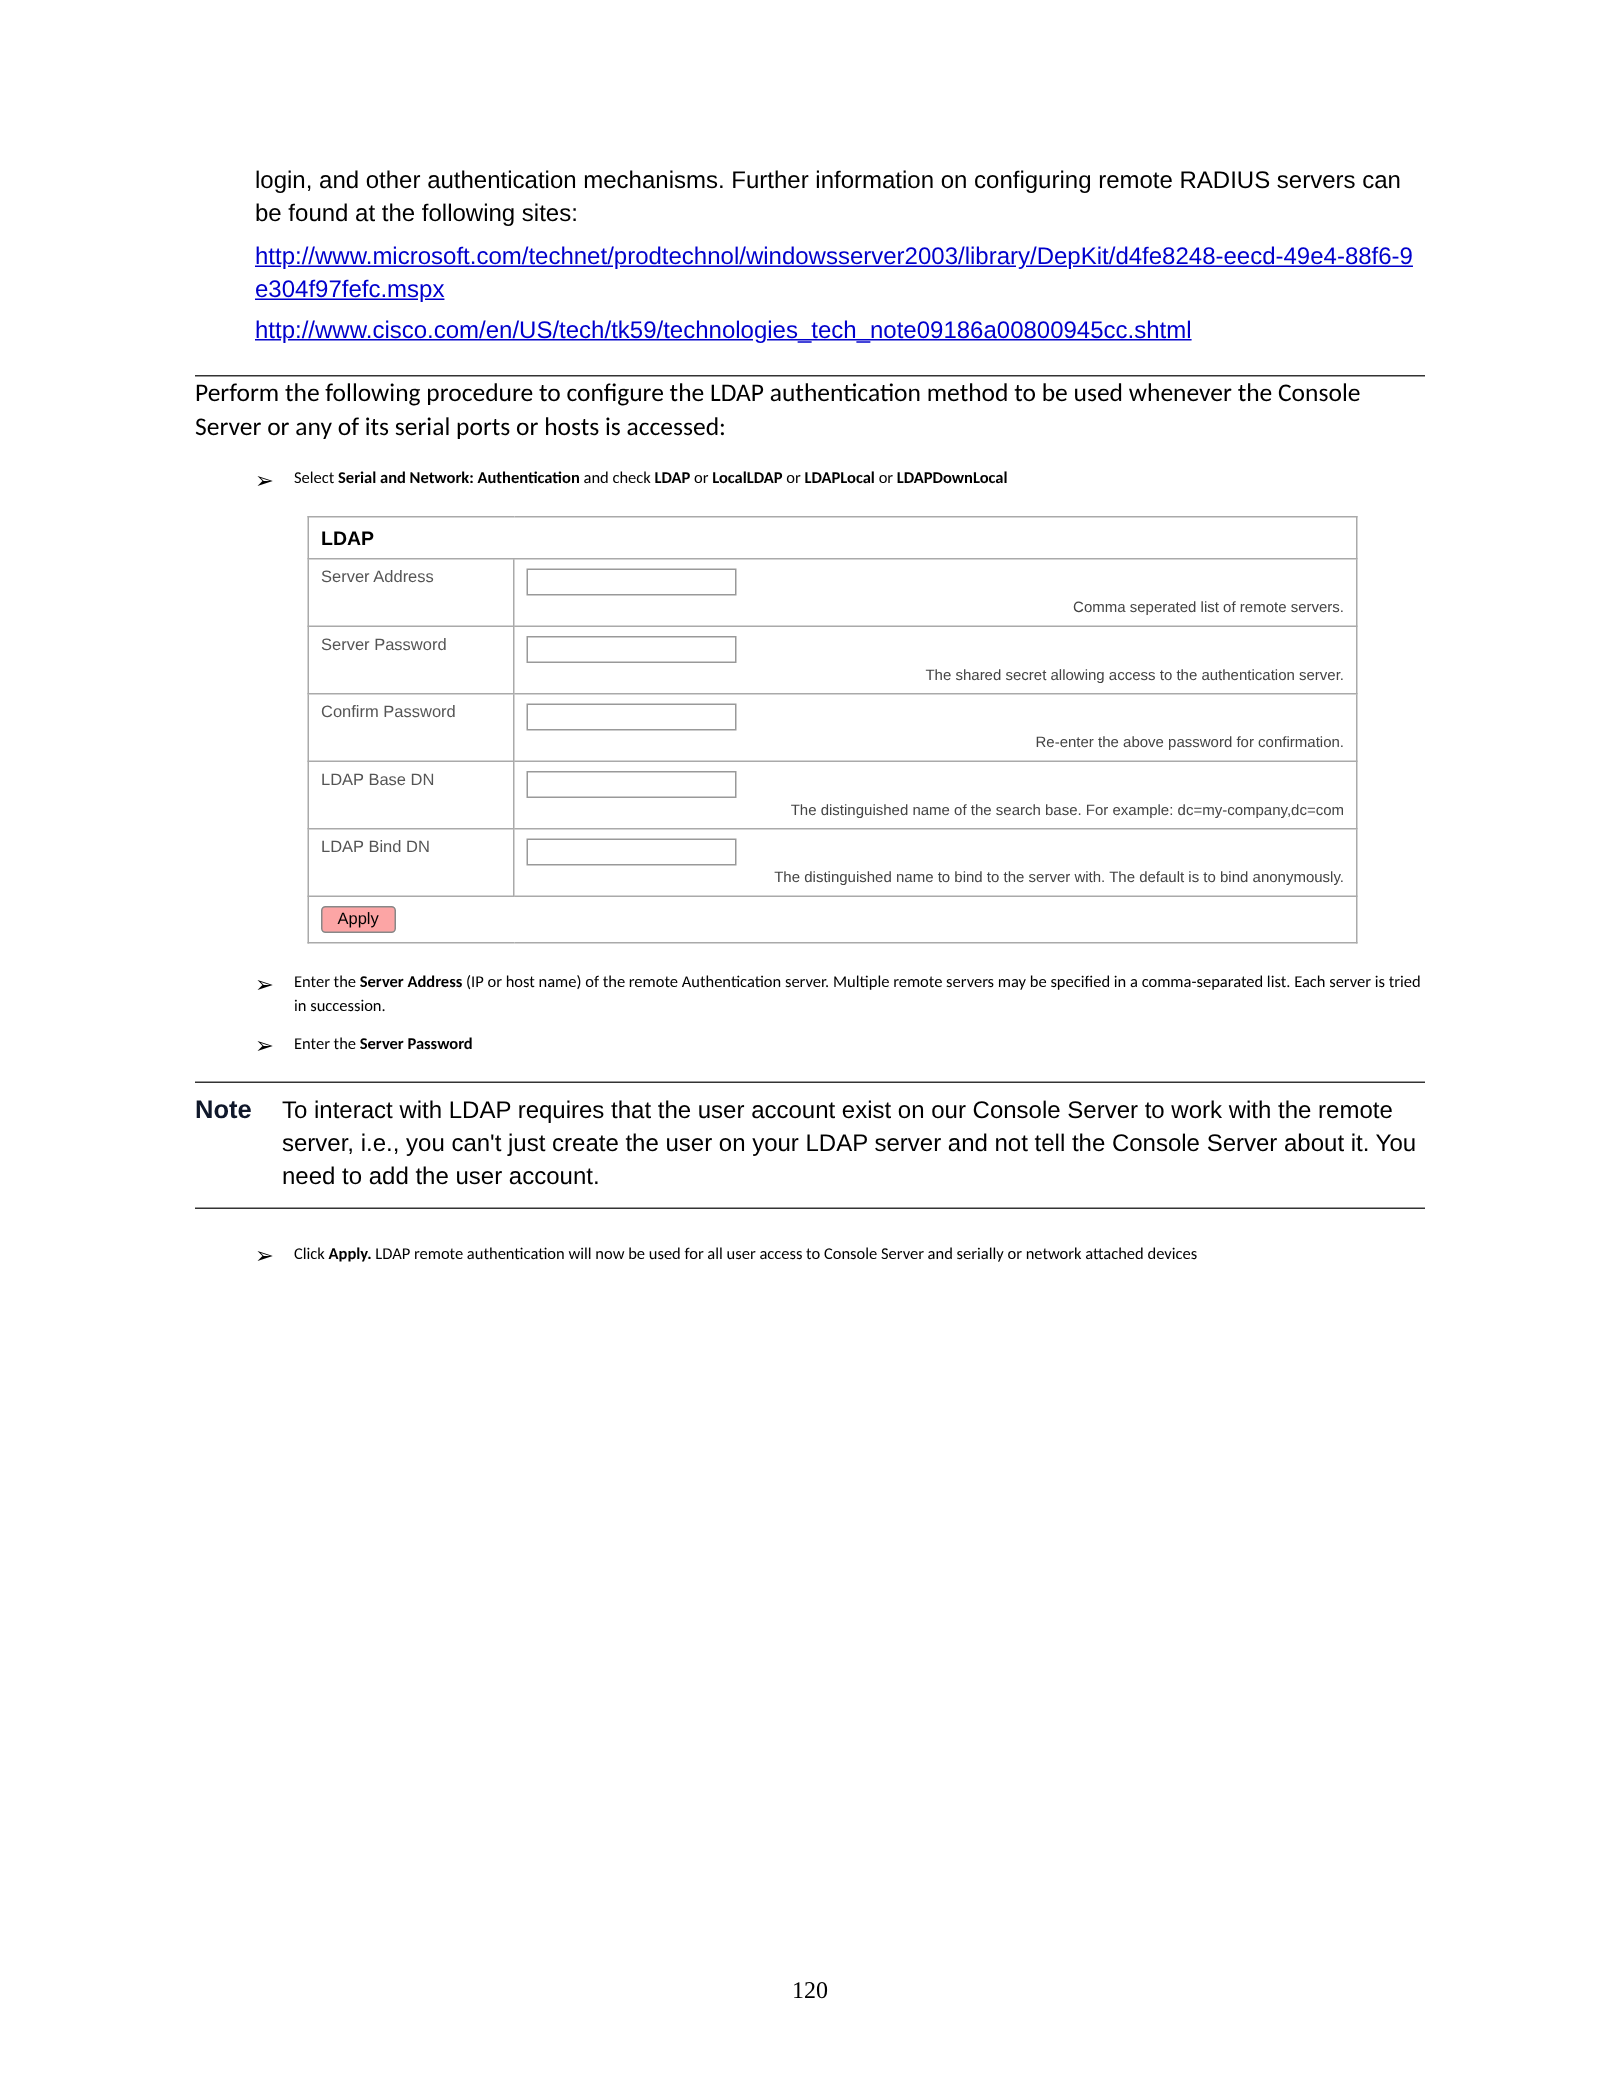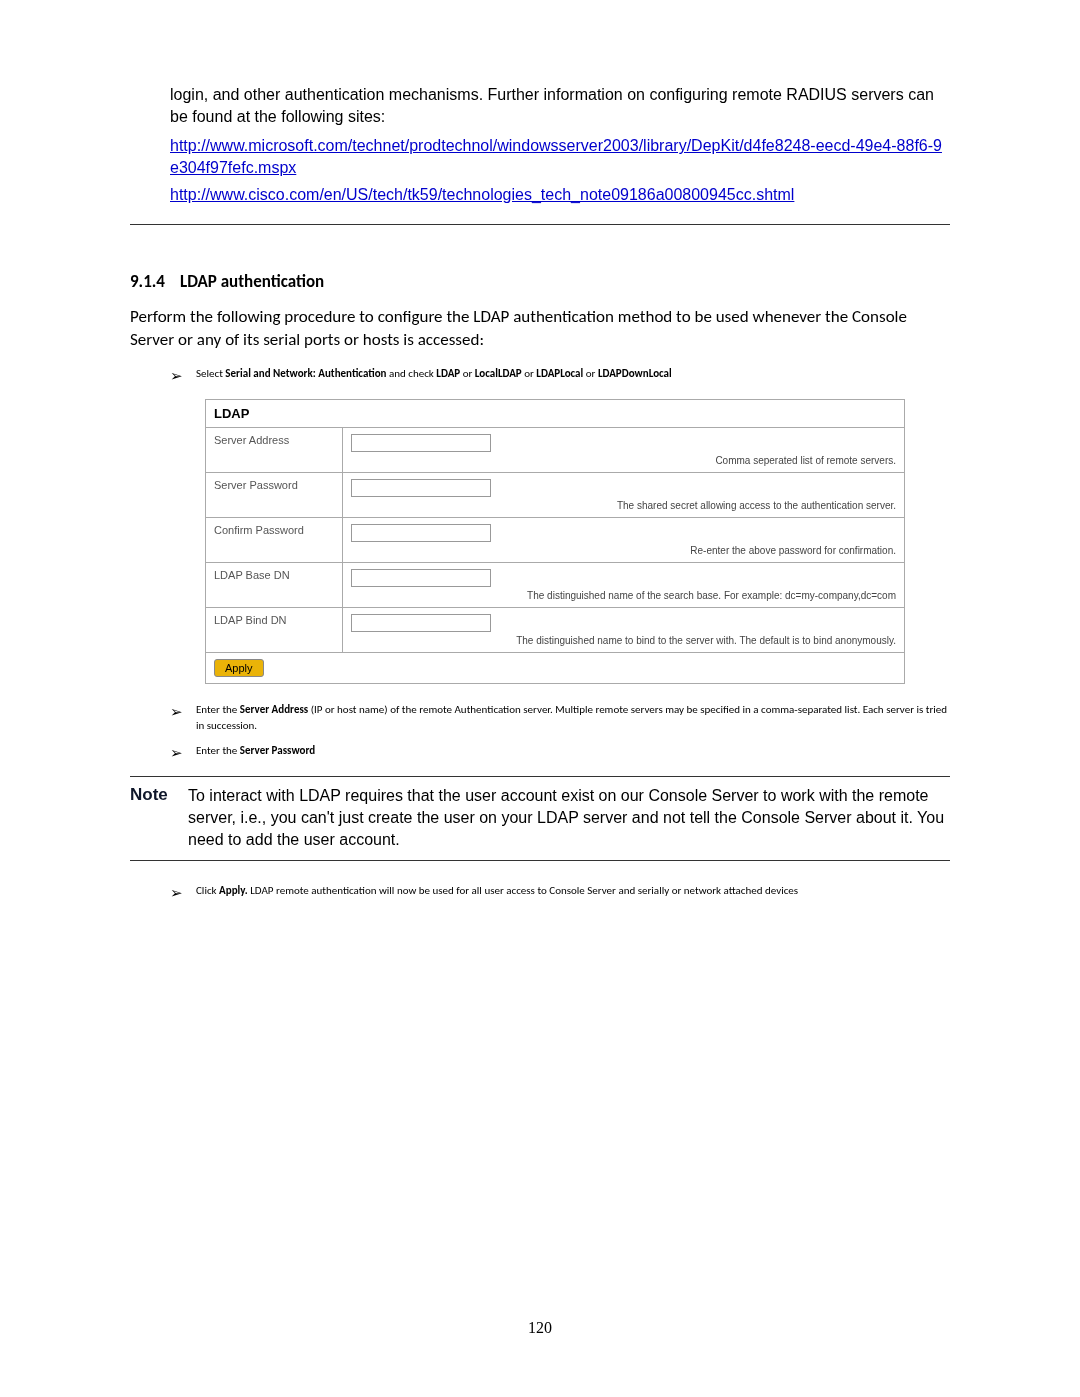--- a/index.html
+++ b/index.html
@@ -5,21 +5,21 @@
   body {
     margin: 0;
     padding: 0;
     background: #ffffff;
     font-family: Calibri, Arial, sans-serif;
     color: #000;
   }
   .page {
     width: 1080px;
     min-height: 1397px;
-    padding: 84px 130px 60px 130px;
+    padding: 110px 130px 60px 130px;
     box-sizing: border-box;
     position: relative;
   }
   .intro-block {
     margin-left: 40px;
     font-family: Arial, sans-serif;
     font-size: 16px;
     color: #000;
     line-height: 1.35;
   }
@@ -106,21 +106,21 @@
   .ldap-form .desc {
     color: #444;
     font-size: 10px;
     margin-top: 3px;
     text-align: right;
   }
   .apply-row td {
     padding: 6px 8px;
   }
   .apply-btn {
-    background: #eab308;
+    background: #fca5a5;
     border: 1px solid #888;
     border-radius: 3px;
     padding: 2px 10px;
     font-size: 11px;
     cursor: pointer;
   }
   .note-section {
     border-top: 1px solid #333;
     border-bottom: 1px solid #333;
     padding: 8px 0 10px 0;
@@ -161,24 +161,20 @@
     <div class="link-line">
       <a class="link">http://www.microsoft.com/technet/prodtechnol/windowsserver2003/library/DepKit/d4fe8248-eecd-49e4-88f6-9e304f97fefc.mspx</a>
     </div>
     <div class="link-line">
       <a class="link">http://www.cisco.com/en/US/tech/tk59/technologies_tech_note09186a00800945cc.shtml</a>
     </div>
   </div>
 
   <hr class="hr">
 
-  <div class="section-title">
-    <span class="num">9.1.4</span>
-    <span>LDAP authentication</span>
-  </div>
 
   <p class="body-p">Perform the following procedure to configure the LDAP authentication method to be used whenever the Console Server or any of its serial ports or hosts is accessed:</p>
 
   <ul class="bullet-list">
     <li>
       <span>Select </span><span class="bold">Serial and Network: Authentication</span><span> and check  </span><span class="bold">LDAP</span><span> or </span><span class="bold">LocalLDAP</span><span> or </span><span class="bold">LDAPLocal</span><span> or </span><span class="bold">LDAPDownLocal</span>
     </li>
   </ul>
 
   <div class="ldap-form-wrap">

